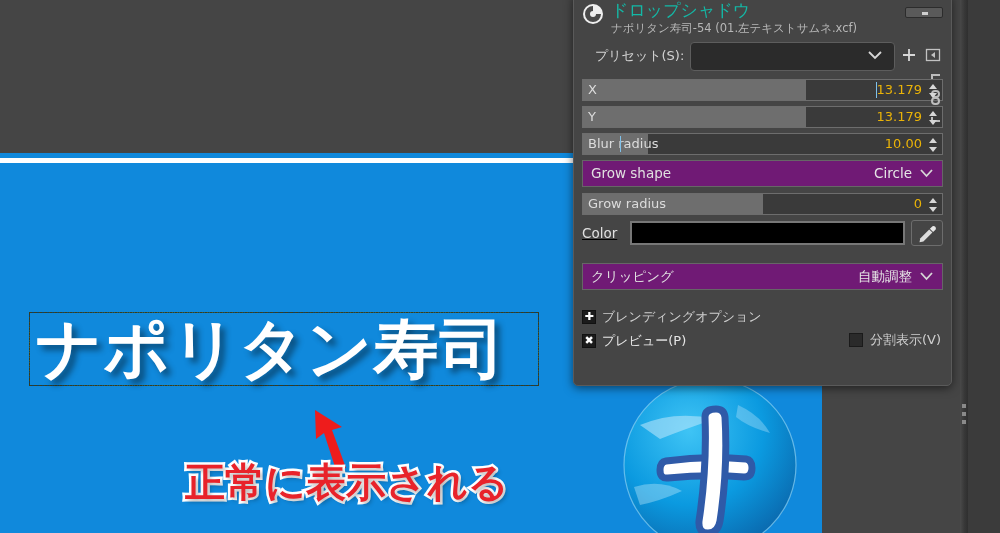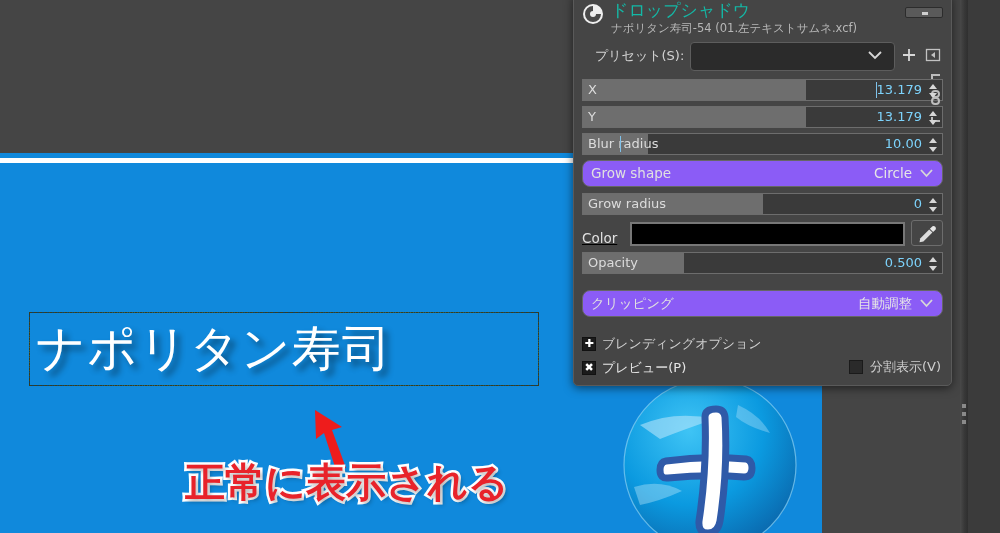--- a/index.html
+++ b/index.html
@@ -26,22 +26,22 @@
   .sel-box::after{
     content:""; position:absolute; inset:-1px;
     border:1px dashed #202020;
     opacity:.85;
   }
 
   .main-text {
     position:absolute; left:36px; top:166px;
     width:496px; height:60px;
     font-family: "DejaVu Sans", "Liberation Sans", sans-serif;
-    font-weight:400;
-    font-size:49px;
+    font-weight:700;
+    font-size:65px;
     line-height:60px;
     color:#ffffff;
     letter-spacing:1px;
     white-space:nowrap;
     text-shadow: 5px 5px 6px rgba(0,0,0,.45);
   }
 
   .red-arrow { position:absolute; left:312px; top:255px; width:52px; height:62px; }
 
   .caption-text{
@@ -85,33 +85,33 @@
                   border:1px solid #5d5d5d; border-radius:4px; }
   .preset-combo .chev { position:absolute; right:12px; top:8px; }
   .icon-btn { width:18px; height:18px; position:relative; }
 
   .sl {
     position:relative; height:22px; width:100%;
     border:1px solid #6d6d6d; background:#3a3a3a; overflow:hidden;
   }
   .sl .fill { position:absolute; left:0; top:0; bottom:0; background:#6e6e6e; }
   .sl .lab  { position:absolute; left:5px; top:2px; font-size:13px; color:#dcdcdc; z-index:2; white-space:nowrap; }
-  .sl .val  { position:absolute; right:20px; top:2px; font-size:13px; color:#7dd3fc; z-index:2; }
+  .sl .val  { position:absolute; right:20px; top:2px; font-size:13px; color:#eab308; z-index:2; }
   .sl .cursor{ position:absolute; width:1px; top:2px; bottom:2px; background:#7fc1ea; z-index:3; }
   .spin { position:absolute; right:2px; top:2px; width:14px; height:18px; z-index:3; }
 
   .combo-row {
     position:relative; height:27px; width:100%;
-    background:#8b5cf6; border:1px solid #666; border-radius:8px;
+    background:#701a75; border:1px solid #666; border-radius:0;
   }
   .combo-row .lab { position:absolute; left:8px; top:4px; font-size:13.5px; color:#e0e0e0; }
   .combo-row .val { position:absolute; right:30px; top:4px; font-size:13.5px; color:#e6e6e6; }
   .combo-row .chev{ position:absolute; right:9px; top:8px; }
 
-  .color-row { position:relative; height:26px; display:flex; align-items:flex-end; gap:6px;text-decoration:underline; }
+  .color-row { position:relative; height:26px; display:flex; align-items:center; gap:6px;text-decoration:underline; }
   .color-row .lab { font-size:13.5px; color:#e0e0e0; width:42px; }
   .color-swatch { flex:1; height:24px; background:#000; border:2px solid #777; }
   .pick-btn { width:32px; height:26px; background:#454545; border:1px solid #6d6d6d; border-radius:3px; position:relative; }
 
   .chk-line { position:relative; height:20px; margin-top:4px; display:flex; align-items:center; gap:6px; }
   .sq { width:14px; height:14px; background:#1b1b1b; border:1px solid #111; position:relative; flex:none; }
   .sq .mk { position:absolute; left:0; top:0; right:0; bottom:0; color:#fff; font-size:11px; line-height:12px; text-align:center; }
   .chk-line .txt { font-size:13px; color:#cfcfcf; white-space:nowrap; }
   .chk-line .txt.dim { color:#e5e5e5; }
   .chk-right { position:absolute; right:2px; top:0; display:flex; align-items:center; gap:7px; }
@@ -285,31 +285,20 @@
           <div class="color-swatch"></div>
           <div class="pick-btn">
             <svg width="22" height="22" viewBox="0 0 22 22" style="position:absolute;left:4px;top:2px">
               <path d="M16.5 3.2 a2.4 2.4 0 0 1 3.2 3.2 l-2.6 2.6 -3.2 -3.2 Z" fill="#e6e6e6"></path>
               <path d="M13.2 6.4 l3.2 3.2 -9 9 -3.9 .7 .7 -3.9 Z" fill="#dcdcdc"></path>
             </svg>
           </div>
         </div>
       </div>
 
-      <div class="row">
-        <div class="sl">
-          <div class="fill" style="width:28%"></div>
-          <span class="lab">Opacity</span>
-          <span class="val">0.500</span>
-          <svg class="spin" viewBox="0 0 14 18">
-            <path d="M7 2 L11 7 H3 Z" fill="#d7d7d7"></path>
-              <path d="M7 16 L11 11 H3 Z" fill="#d7d7d7"></path>
-          </svg>
-        </div>
-      </div>
 
       <div class="row" style="height:40px; margin-top:15px; margin-bottom:4px">
         <div class="combo-row">
           <span class="lab">クリッピング</span>
           <span class="val">自動調整</span>
           <svg class="chev" width="13" height="9" viewBox="0 0 13 9">
             <path d="M1 1 L6.5 7 L12 1" fill="none" stroke="#d7d7d7" stroke-width="1.8"></path>
           </svg>
         </div>
       </div>

